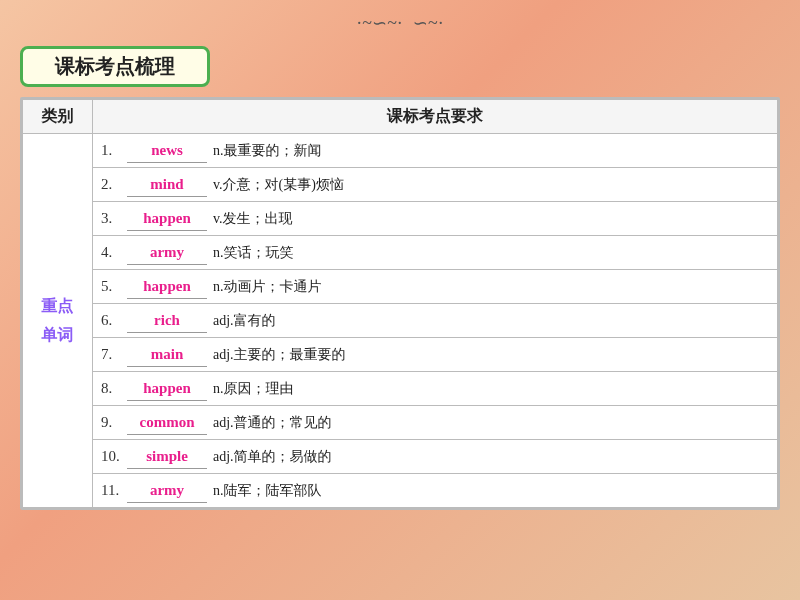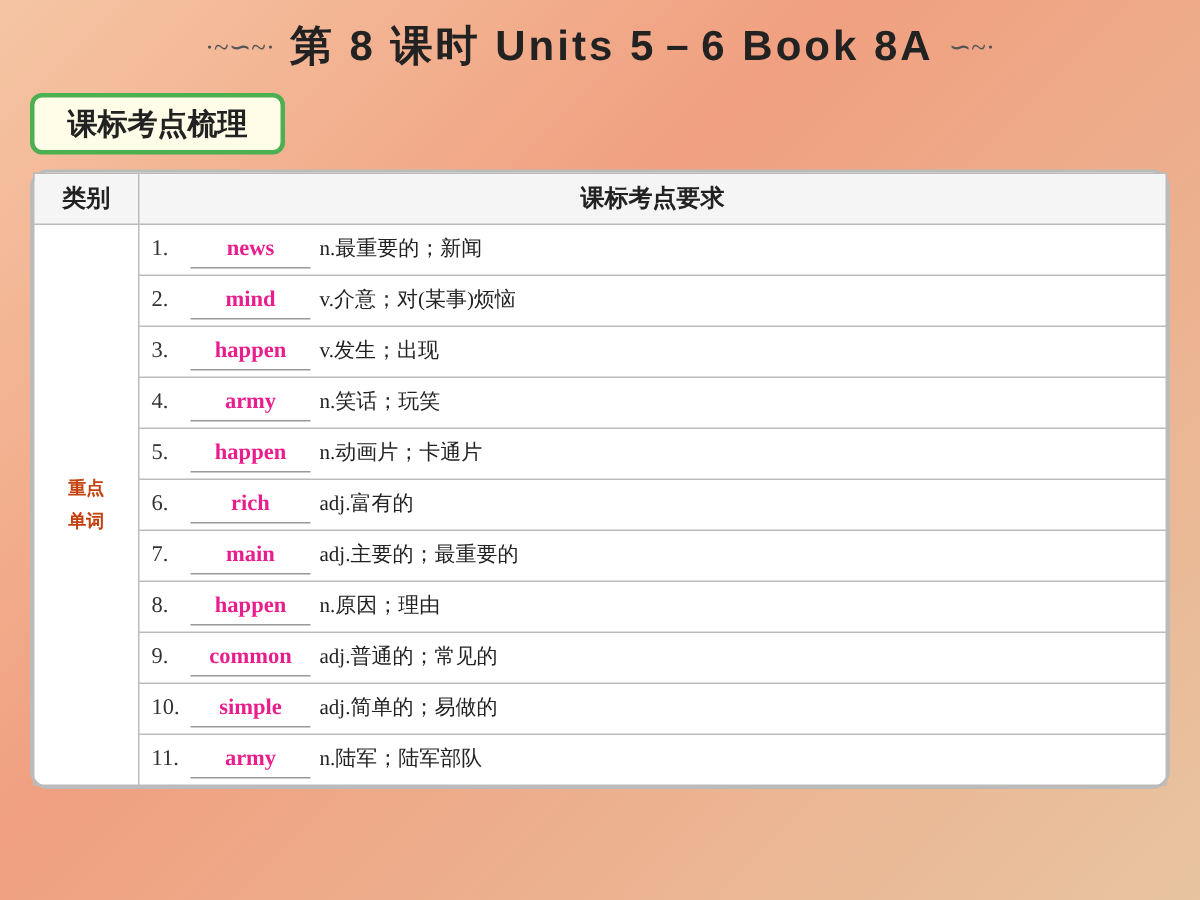--- a/index.html
+++ b/index.html
@@ -34,35 +34,35 @@
       font-family: "SimHei", "黑体", sans-serif;
       letter-spacing: 2px;
     }
 
     
     .section-badge {
       display: inline-block;
       background: #fffde7;
       border: 3px solid #4caf50;
       border-radius: 8px;
-      padding: 4px 22px;
+      padding: 4px 32px;
       margin: 4px 20px 10px 20px;
       font-size: 20px;
       font-weight: bold;
       color: #222;
       font-family: "SimHei", "黑体", sans-serif;
       text-align: center;
     }
 
     
     .table-container {
       margin: 0 20px;
       background: white;
       border: 2px solid #bbb;
-      border-radius: 12px;
+      border-radius: 2px;
     }
 
     table {
       width: 100%;
       border-collapse: collapse;
       font-size: 15px;
     }
 
     table th {
       background: #f5f5f5;
@@ -117,32 +117,31 @@
 
     .word-pink { color: #e91e8c; }
 
     .meaning {
       color: #222;
       font-size: 14px;
     }
 
     .category-cell {
       text-align: center;
-      font-size: 12px;
-      font-weight: bold;
-      color: #c2410c;
+      font-size: 16px;
+      font-weight: bold;
+      color: #8b5cf6;
       line-height: 1.8;
     }
   </style>
 </head>
 <body>
 
 <div class="header">
   <span class="header-decoration">·~∽~·</span>
-  <span class="header-title">第 8 课时    Units 5－6 Book 8A</span>
   <span class="header-decoration">∽~·</span>
 </div>
 
 <div>
   <span class="section-badge">课标考点梳理</span>
 </div>
 
 <div class="table-container">
   <table>
     <thead>

